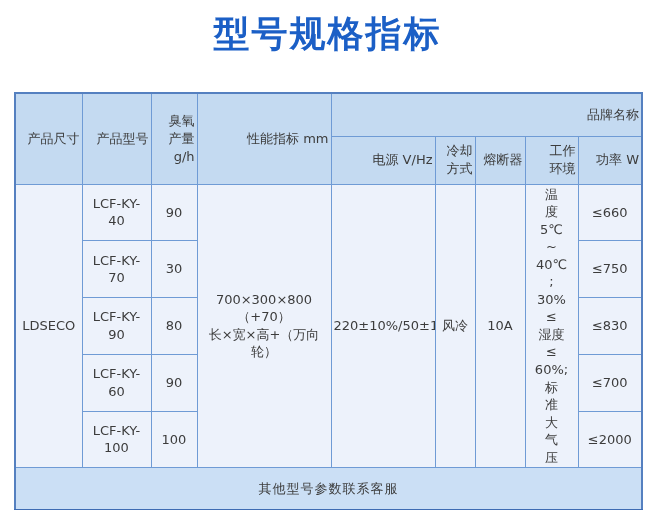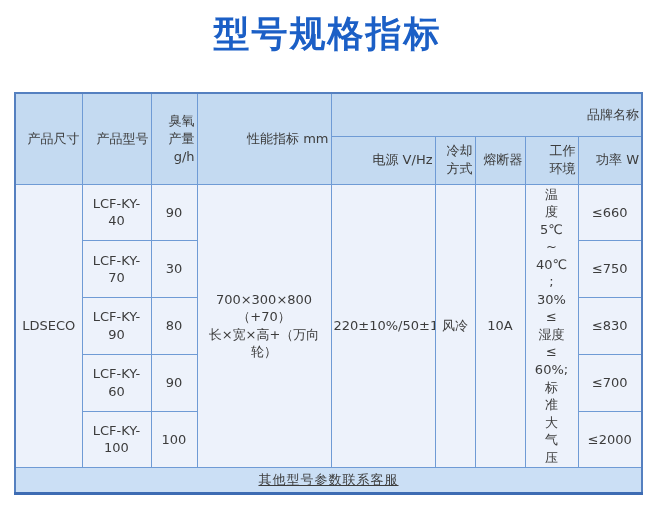--- a/index.html
+++ b/index.html
@@ -43,21 +43,21 @@
     font-weight: normal;
     color: #3c3c3c;
     padding: 1px 2px;
     line-height: 1.35;
     overflow: hidden;
   }
   table.spec th { background: #c4daf1; text-align: right; }
   tr.hrow1 { height: 43px; }
   tr.hrow2 { height: 48px; }
   tr.drow  { height: 55px; }
-  tr.frow  { height: 26px; text-decoration: underline; }
+  tr.frow  { height: 43px; }
   .preline { white-space: pre-line; }
   td.env-cell {
     font-size: 12.5px;
     line-height: 16px;
     padding: 2px 1px;
   }
   td.dims-cell { line-height: 1.6; }
   td.footer-cell {
     background: #cbdff5;
     font-size: 16px;

